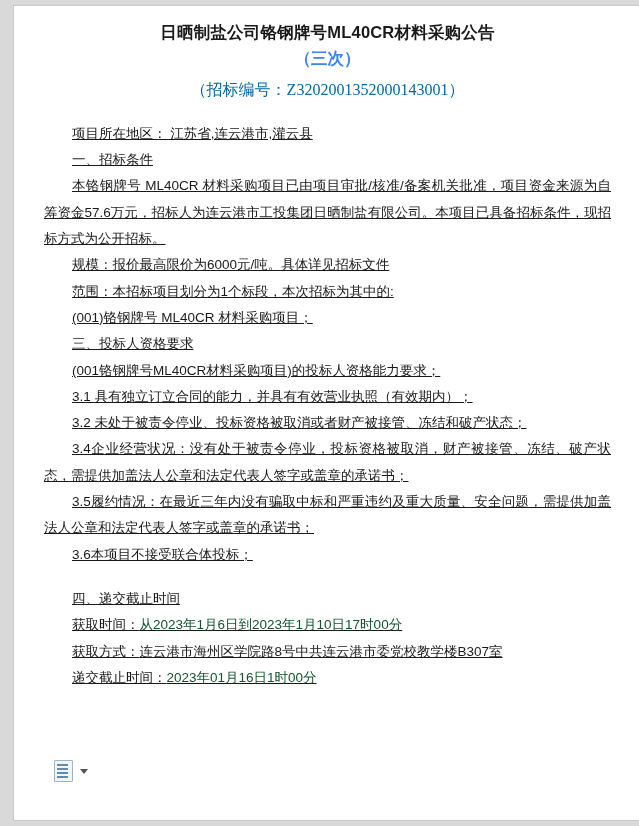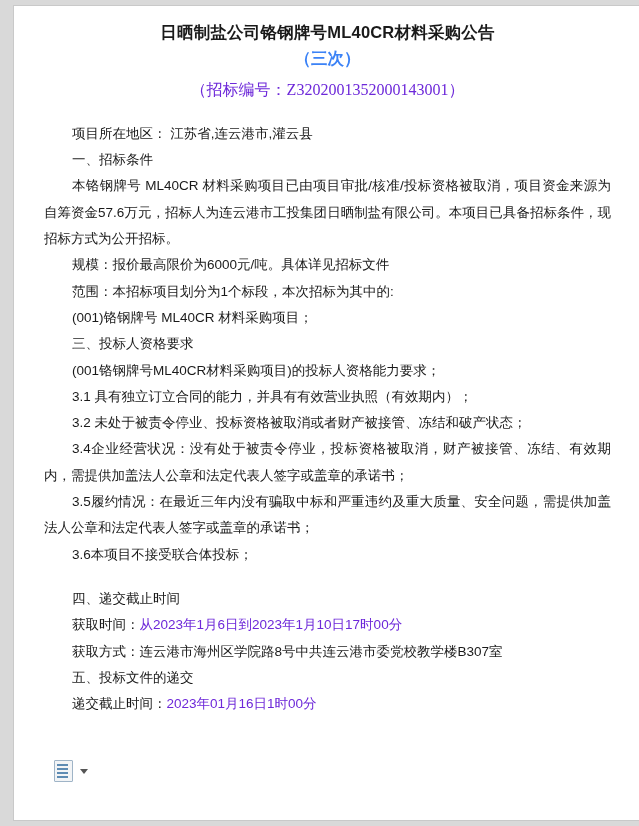--- a/index.html
+++ b/index.html
@@ -38,43 +38,44 @@
   .title-line2 {
     text-align: center;
     font-size: 16.5px;
     font-weight: bold;
     color: #3b82f6;
     line-height: 1.55;
   }
   .subtitle {
     text-align: center;
     font-size: 16px;
-    color: #6d28d9;
+    color: #0369a1;
     margin-top: 6px;
     line-height: 1.6;
     font-family: "Liberation Serif", serif;
   }
   .body {
     margin-top: 18px;
     font-size: 13.5px;
     color: #1a1a1a;
     line-height: 1.95;
+    text-decoration: underline;
   }
   .p {
     margin: 0;
     text-align: justify;
   }
   .indent {
     text-indent: 28px;
   }
   .gap {
     height: 18px;
   }
   .red {
-    color: #6d28d9;
+    color: #14532d;
   }
   .inline { display: inline; }
 
   
   .status-bar {
     position: absolute;
     left: 0;
     bottom: 0;
     width: 639px;
     height: 46px;
@@ -116,38 +117,37 @@
 <div class="page">
   <div class="doc">
 
     <div class="title">日晒制盐公司铬钢牌号ML40CR材料采购公告</div>
     <div class="title-line2">（三次）</div>
     <div class="subtitle">（招标编号：Z3202001352000143001）</div>
 
     <div class="body">
       <p class="p indent">项目所在地区：  江苏省,连云港市,灌云县</p>
       <p class="p indent">一、招标条件</p>
-      <p class="p indent">本铬钢牌号 ML40CR 材料采购项目已由项目审批/核准/投标资格被取消，项目资金来源为自筹资金57.6万元，招标人为连云港市工投集团日晒制盐有限公司。本项目已具备招标条件，现招标方式为公开招标。</p>
+      <p class="p indent">本铬钢牌号 ML40CR 材料采购项目已由项目审批/核准/备案机关批准，项目资金来源为自筹资金57.6万元，招标人为连云港市工投集团日晒制盐有限公司。本项目已具备招标条件，现招标方式为公开招标。</p>
       <p class="p indent">规模：报价最高限价为6000元/吨。具体详见招标文件</p>
       <p class="p indent">范围：本招标项目划分为1个标段，本次招标为其中的:</p>
       <p class="p indent">(001)铬钢牌号 ML40CR 材料采购项目；</p>
       <p class="p indent">三、投标人资格要求</p>
       <p class="p indent">(001铬钢牌号ML40CR材料采购项目)的投标人资格能力要求；</p>
       <p class="p indent">3.1 具有独立订立合同的能力，并具有有效营业执照（有效期内）；</p>
       <p class="p indent">3.2 未处于被责令停业、投标资格被取消或者财产被接管、冻结和破产状态；</p>
-      <p class="p indent">3.4企业经营状况：没有处于被责令停业，投标资格被取消，财产被接管、冻结、有效期内，需提供加盖法人公章和法定代表人签字或盖章的承诺书；</p>
+      <p class="p indent">3.4企业经营状况：没有处于被责令停业，投标资格被取消，财产被接管、冻结、破产状态，需提供加盖法人公章和法定代表人签字或盖章的承诺书；</p>
       <p class="p indent">3.5履约情况：在最近三年内没有骗取中标和严重违约及重大质量、安全问题，需提供加盖法人公章和法定代表人签字或盖章的承诺书；</p>
       <p class="p indent">3.6本项目不接受联合体投标；</p>
 
       <div class="gap"></div>
 
       <p class="p indent">四、递交截止时间</p>
       <p class="p indent"><span class="inline">获取时间：</span><span class="inline red">从2023年1月6日到2023年1月10日17时00分</span></p>
       <p class="p indent"><span class="inline">获取方式：</span><span class="inline">连云港市海州区学院路8号中共连云港市委党校教学楼B307室</span></p>
-      <p class="p indent">五、投标文件的递交</p>
       <p class="p indent"><span class="inline">递交截止时间：</span><span class="inline red">2023年01月16日1时00分</span></p>
     </div>
   </div>
 
   <div class="status-bar">
     <div class="doc-icon"></div>
     <div class="doc-caret"></div>
   </div>
 </div>
 

